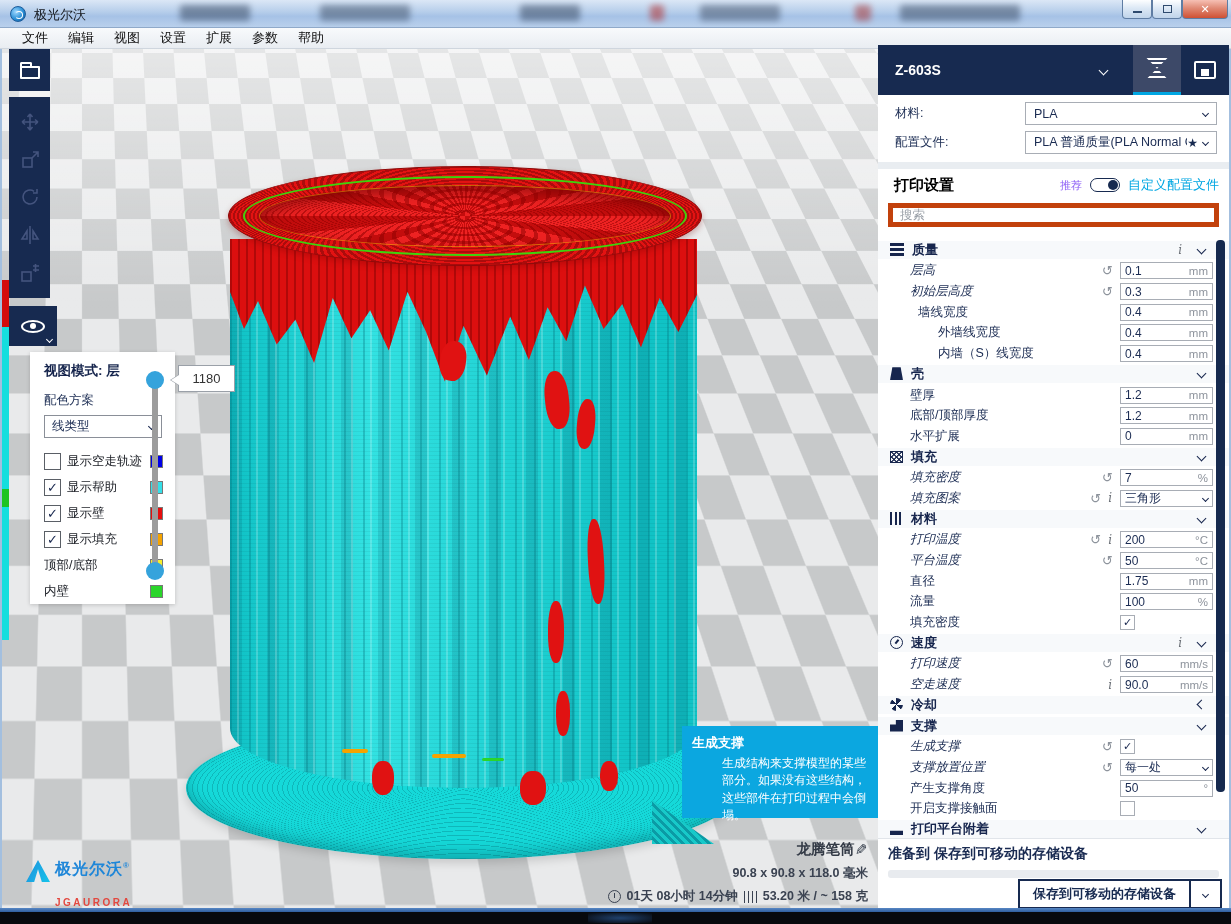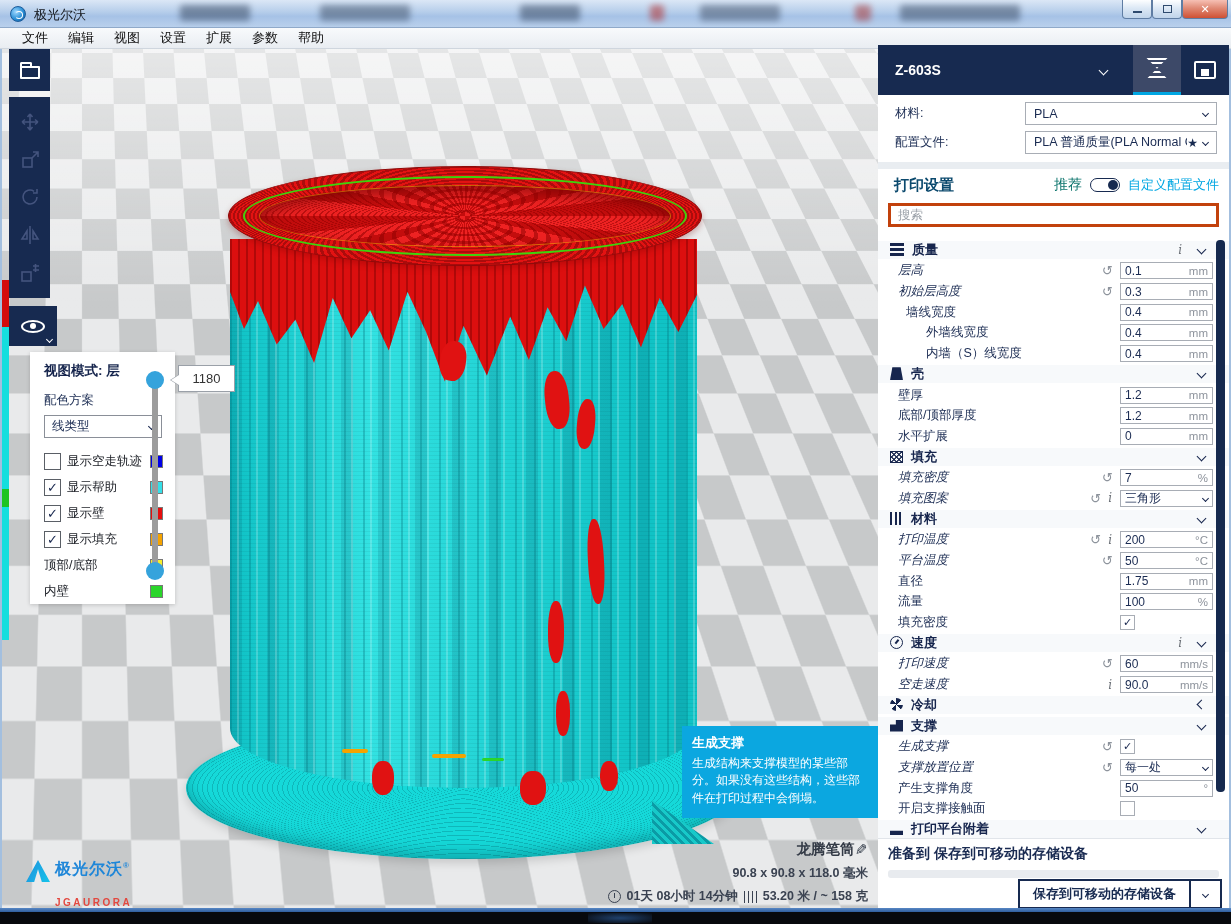--- a/index.html
+++ b/index.html
@@ -116,21 +116,21 @@
     font-size:13px; color:#333; }
   .ltip::before { content:''; position:absolute; left:-8px; top:9px; border:5px solid transparent;
     border-right:8px solid #fff; border-left:none; filter:drop-shadow(-1px 0 0 #9aa0a8); }
 
   
   .sup-tip { position:absolute; left:682px; top:726px; width:198px; height:92px; background:#0ba7e0;
     color:#fff; padding:8px 10px; }
   .sup-tip::after { content:''; position:absolute; right:-9px; top:14px; border:7px solid transparent;
     border-left:9px solid #0ba7e0; border-right:none; }
   .sup-tip-title { font-size:13px; font-weight:bold; margin-bottom:3px; }
-  .sup-tip-body { font-size:12px; line-height:1.45; }
+  .sup-tip-body { font-size:12px; line-height:1.45;margin-left:30px; }
 
   
   .jobinfo { position:absolute; right:363px; top:840px; text-align:right; color:#3a4251; }
   .job-name { font-size:14.5px; font-weight:bold; color:#333a46; display:flex; justify-content:flex-end;
     align-items:center; gap:1px; }
   .job-dims { font-size:12.5px; font-weight:bold; margin-top:6px; }
   .job-stats { font-size:12.5px; font-weight:bold; margin-top:6px; display:flex; align-items:center;
     justify-content:flex-end; gap:6px; }
   .clock-ico { width:13px; height:13px; border:1.5px solid #3a4251; border-radius:50%; position:relative; display:inline-block; }
   .clock-ico::after { content:''; position:absolute; left:5px; top:2px; width:1.5px; height:4.5px; background:#3a4251; }
@@ -161,35 +161,35 @@
   .printer-ico::after { content:''; position:absolute; left:5px; bottom:1px; width:8px; height:7px; background:#fff; }
 
   .mrow { position:absolute; left:0; width:351px; height:23px; display:flex; align-items:center; }
   .mrow-label { font-size:12.5px; color:#1a2b52; margin-left:17px; }
   .mbox { position:absolute; left:147px; width:192px; height:23px; border:1px solid #a8adb5; background:#fff;
     display:flex; align-items:center; padding:0 8px; font-size:12.5px; color:#1a2b52; }
   .mbox .grow { flex:1; overflow:hidden; white-space:nowrap; }
   .star { color:#172a50; font-size:12px; margin-right:5px; }
   .mach-divider { position:absolute; left:0; top:117px; width:351px; height:7px; background:#e9edf1; }
 
-  .ps-head { position:absolute; left:16px; top:131px; font-size:15px; font-weight:bold; color:#0c4a6e; }
+  .ps-head { position:absolute; left:16px; top:131px; font-size:15px; font-weight:bold; color:#000000; }
   .ps-right { position:absolute; right:10px; top:131px; display:flex; align-items:center; gap:8px; }
-  .rec-label { font-size:14px; color:#0f766e; }
+  .rec-label { font-size:11px; color:#8b5cf6; }
   .toggle { width:30px; height:14px; border-radius:8px; border:1.5px solid #172a50; position:relative; background:#fff; }
   .toggle::after { content:''; position:absolute; right:1px; top:0.5px; width:10px; height:10px; border-radius:50%; background:#172a50; }
   .custom-link { font-size:13px; color:#00a6e2; }
-  .searchbox { position:absolute; left:10px; top:158px; width:331px; height:24px; border:3px solid #c2410c;
+  .searchbox { position:absolute; left:10px; top:158px; width:331px; height:24px; border:5px solid #c2410c;
     display:flex; align-items:center; padding:0 7px; font-size:12.5px; color:#9aa0a8; background:#fff; }
 
   .slist { position:absolute; left:0; top:193px; width:351px; height:600px; overflow:hidden; }
   .srow { height:20.7px; display:flex; align-items:flex-end; }
   .srow-h, .srow-s { display:flex; align-items:center; width:100%; }
   .srow-h { background:#f7f9fb; padding-left:12px; padding-right:24px; gap:8px; }
   .hlabel { font-size:13px; font-weight:bold; color:#16254d; }
-  .srow-s { padding-left:20px; padding-right:16px; }
+  .srow-s { padding-left:32px; padding-right:16px; }
   .slabel { font-size:12.5px; color:#1a2b52; white-space:nowrap; }
   .slabel.changed { font-style:italic; }
   .slabel[data-ind="1"] { margin-left:8px; }
   .slabel[data-ind="2"] { margin-left:28px; }
   .spacer { flex:1; }
   .undo { color:#8d939c; font-size:13px; margin-right:7px; line-height:1; }
   .info-i { color:#6b7077; font-size:12px; font-family:"DejaVu Serif","Liberation Serif",serif;
     font-style:italic; margin-right:8px; line-height:1; }
   .ibox, .selbox { width:93px; height:17px; border:1px solid #a8adb5; background:#fff; display:flex;
     align-items:center; justify-content:space-between; padding:0 4px; font-size:12px; color:#1a2b52; flex-shrink:0; }

